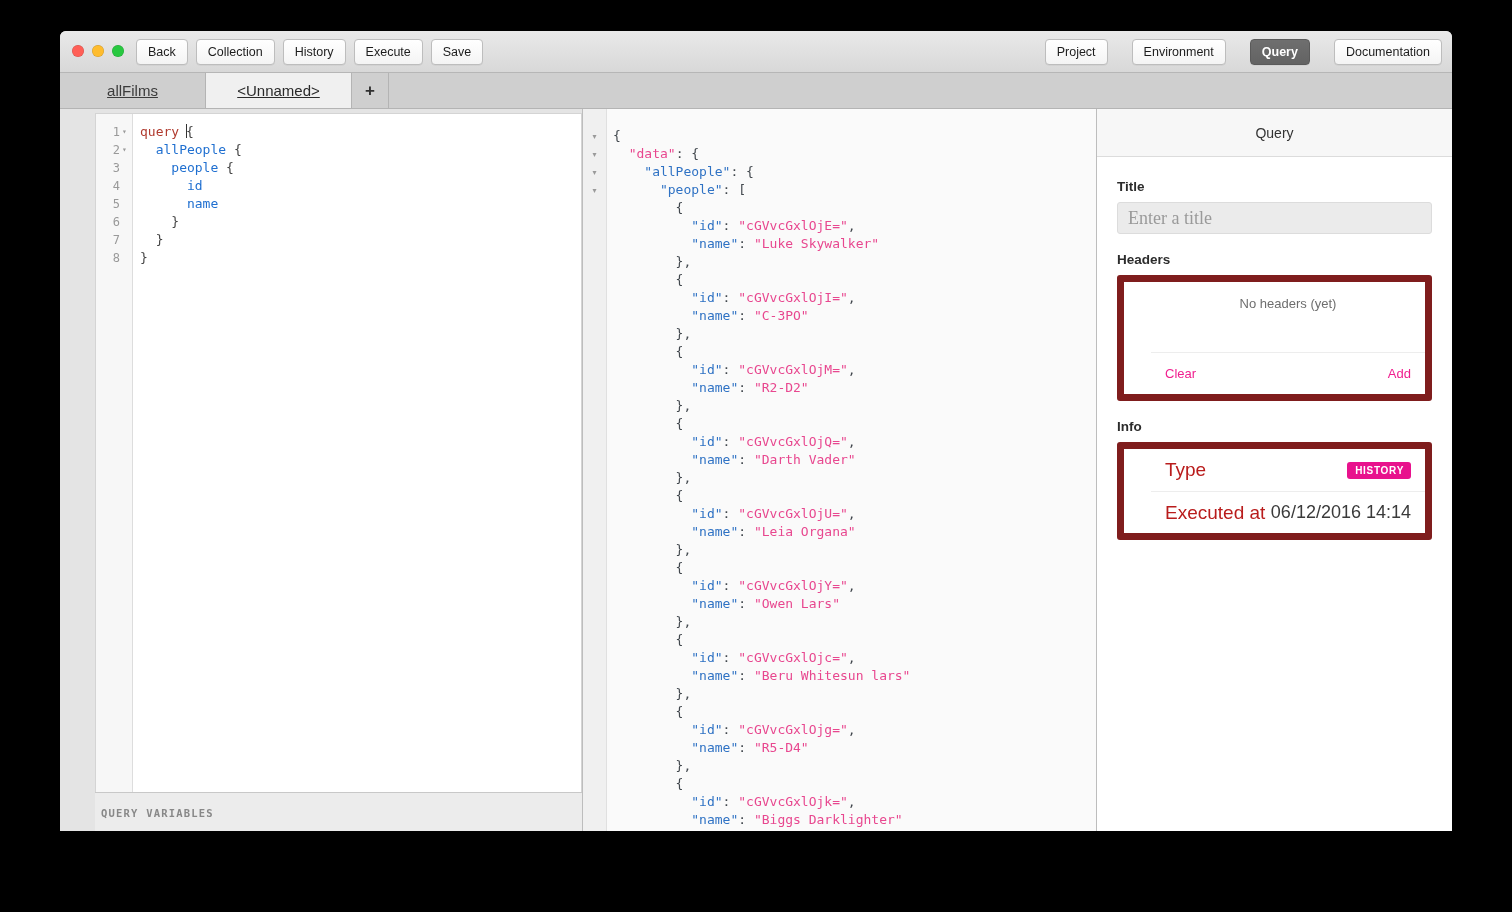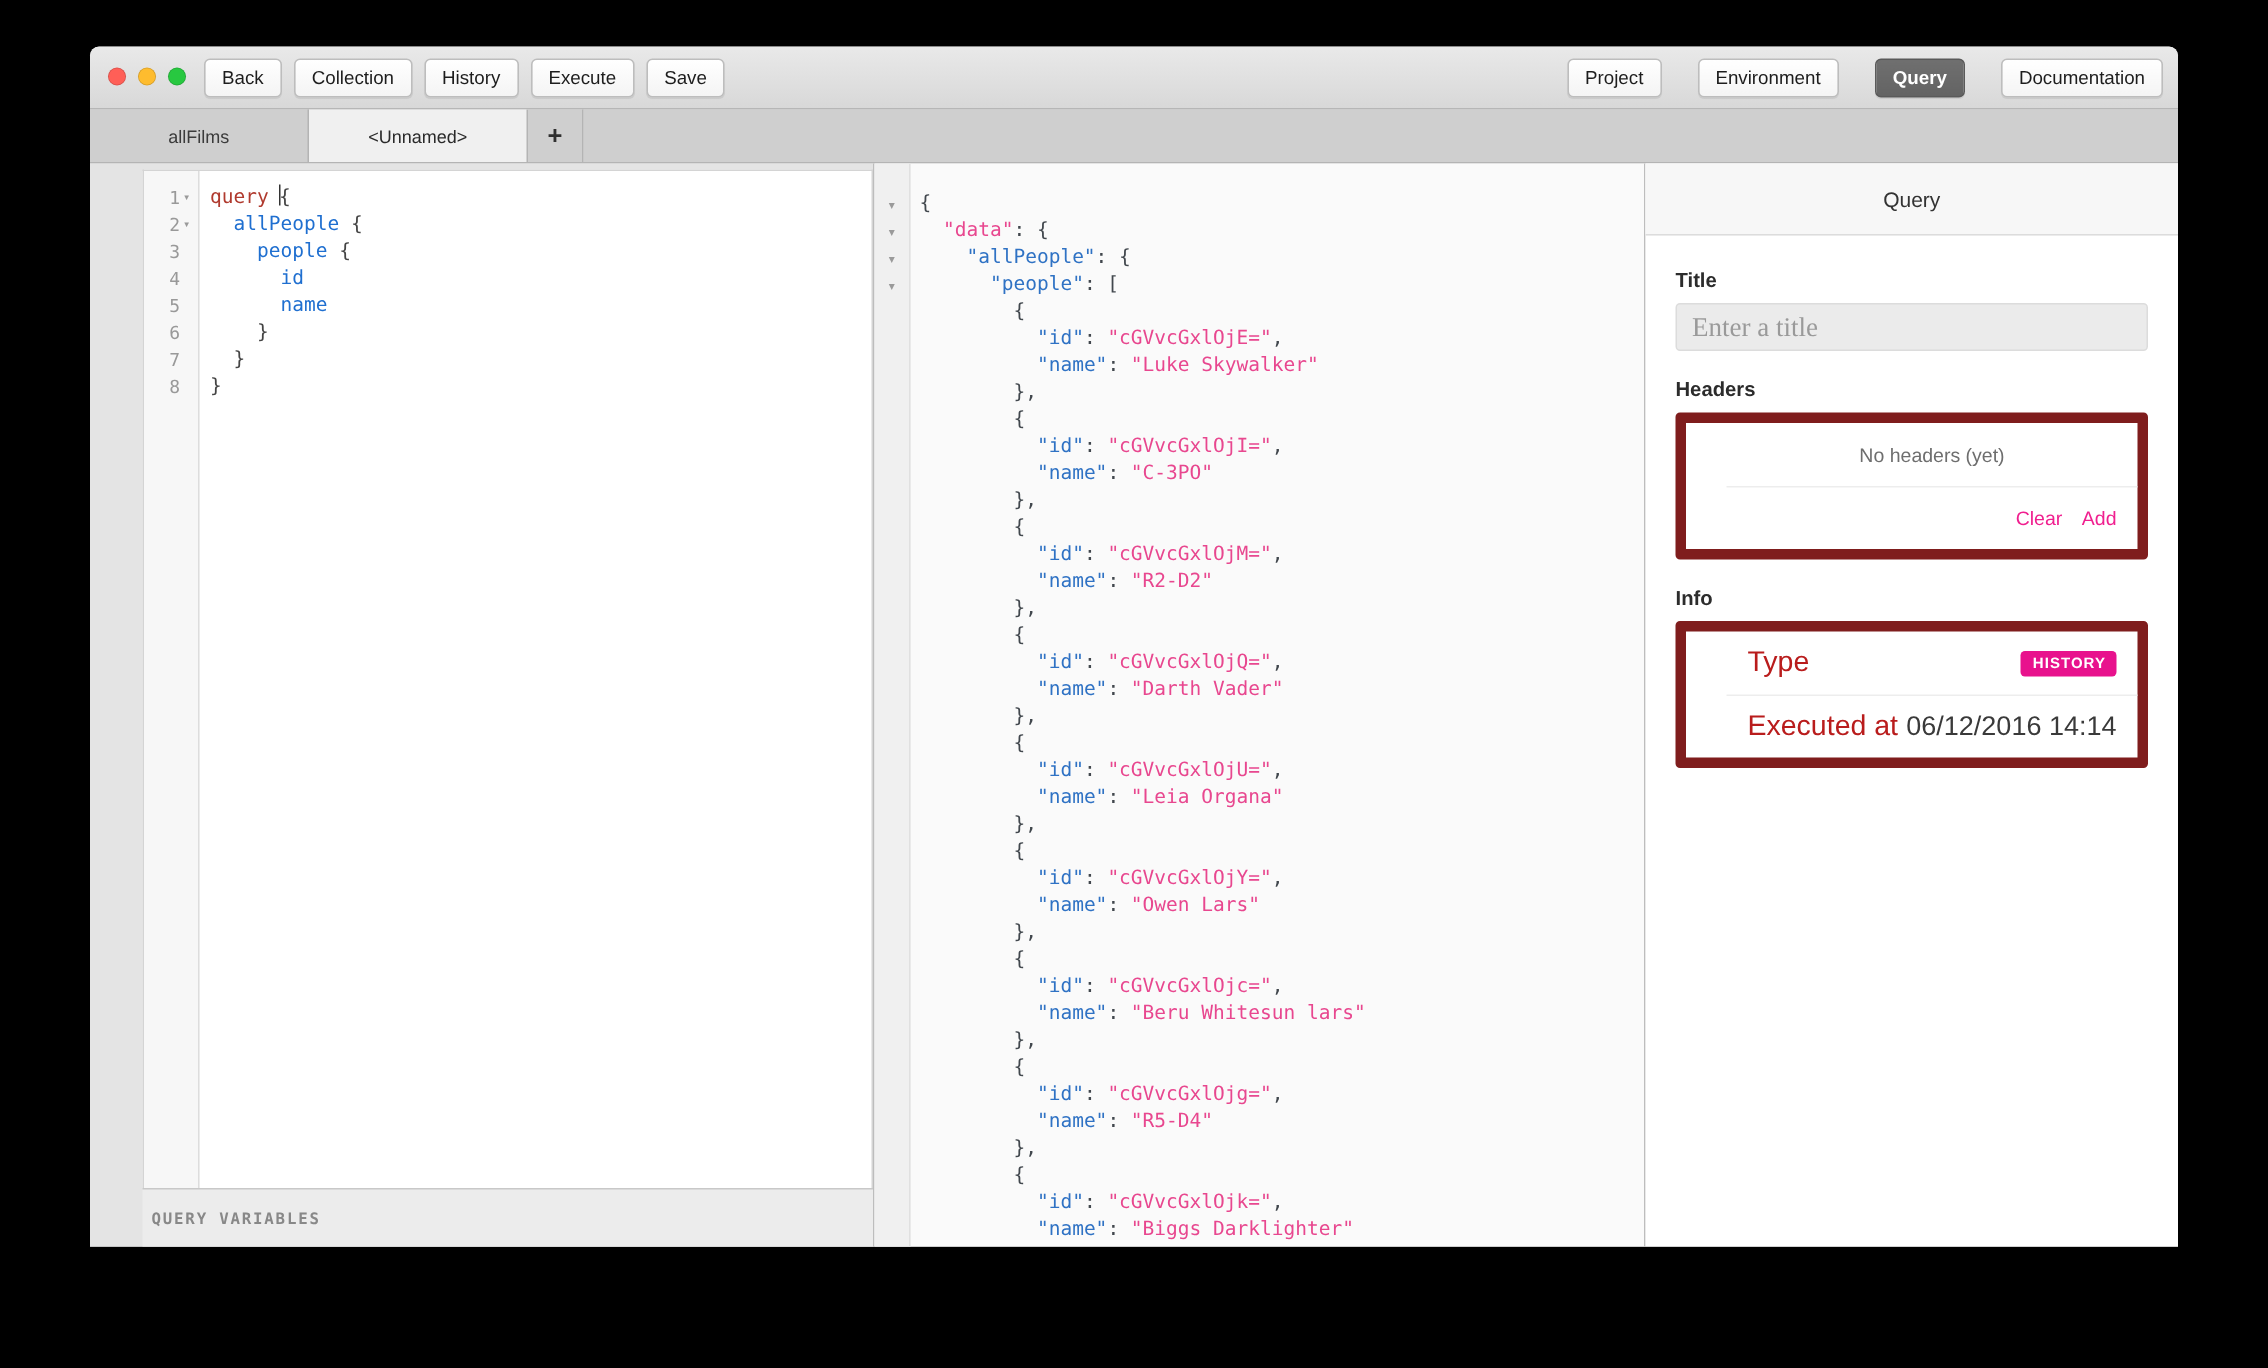--- a/index.html
+++ b/index.html
@@ -89,25 +89,26 @@
     background: #cfcfcf;
     border-bottom: 1px solid #b4b4b4;
     display: flex;
   }
   .tab {
     width: 145px;
     height: 35px;
     display: flex;
     align-items: center;
     justify-content: center;
-    font-size: 12px;
+    font-size: 15px;
     color: #3b3b3b;
     border-right: 1px solid #b4b4b4;
     background: #cfcfcf;
     cursor: default;
+    text-decoration: underline;
   }
   .tab.active {
     background: #f0f0f0;
     color: #2a2a2a;
   }
   .tab-add {
     width: 36px;
     height: 35px;
     display: flex;
     align-items: center;
@@ -311,21 +312,21 @@
     height: 42px;
     display: flex;
     align-items: center;
     padding: 0 14px;
     font-size: 13px;
     color: #444;
     box-sizing: border-box;
   }
   .box-row.center { justify-content: center; color: #6e6e6e; }
   .box-row.divider { border-top: 1px solid #ededed; }
-  .box-row.right { justify-content: flex-end; gap: 13px; }
+  .box-row.right { justify-content: space-between; gap: 13px; margin-top: 28px; }
   .link-pink {
     color: #f01f8f;
     font-size: 13px;
     cursor: pointer;
   }
   .box-row .lbl { flex: 1; font-size: 19px; color: #b91c1c; }
   .box-row .val { font-size: 18px; color: #3a3a3a; }
   .badge {
     background: #e8128d;
     color: #ffffff;

